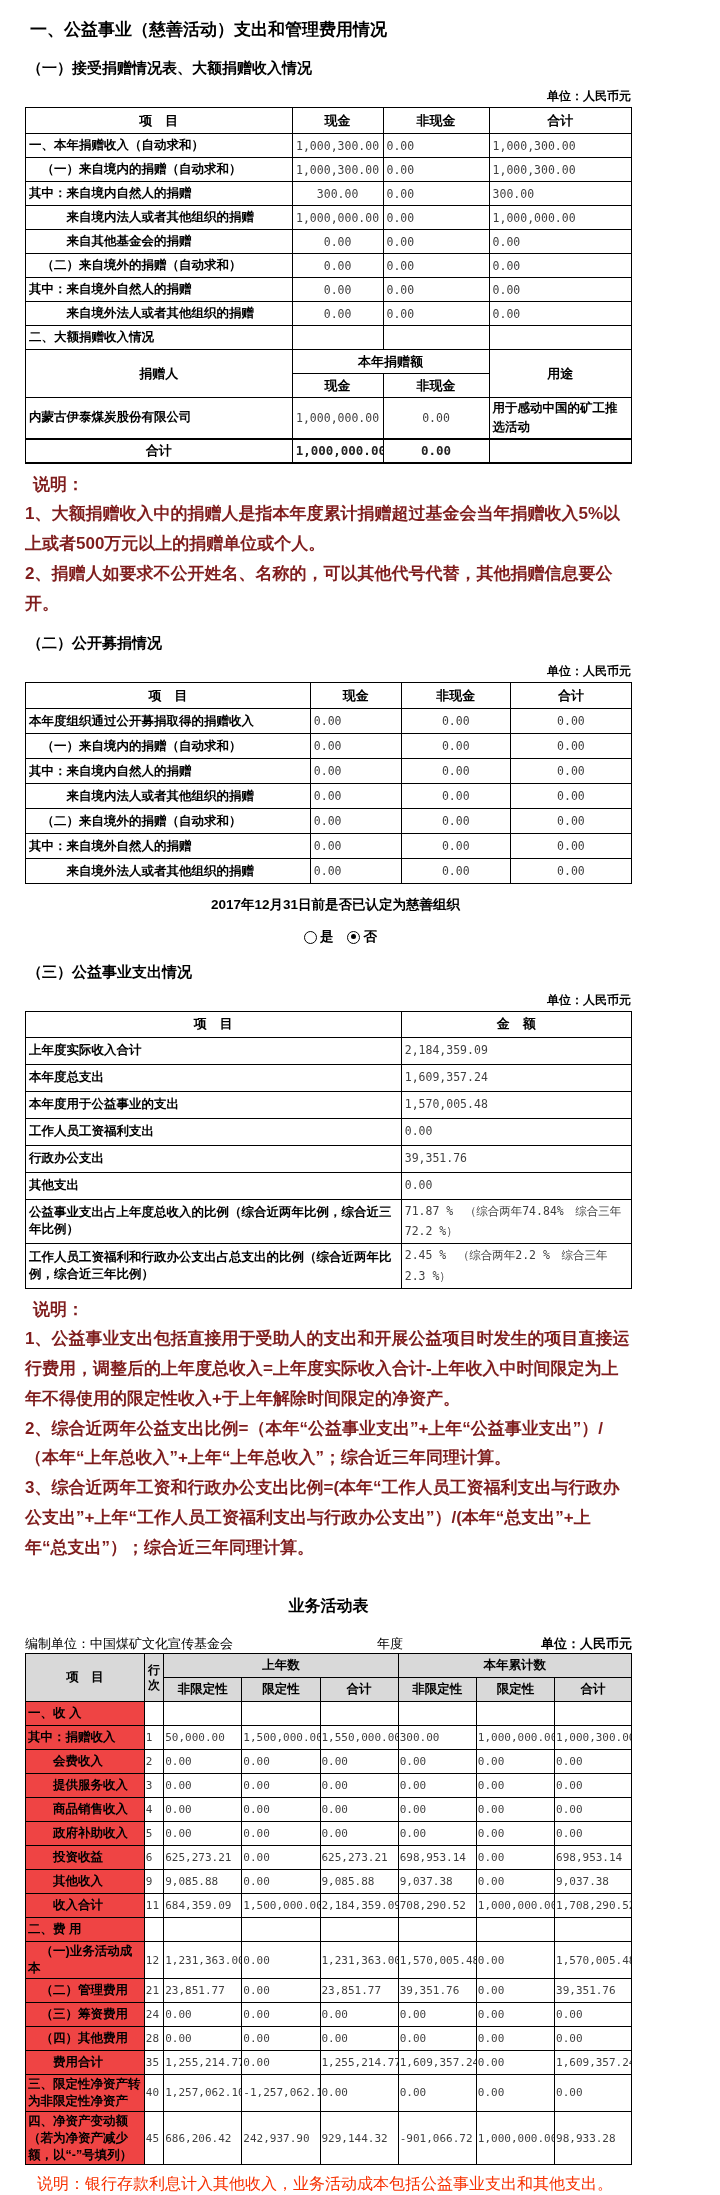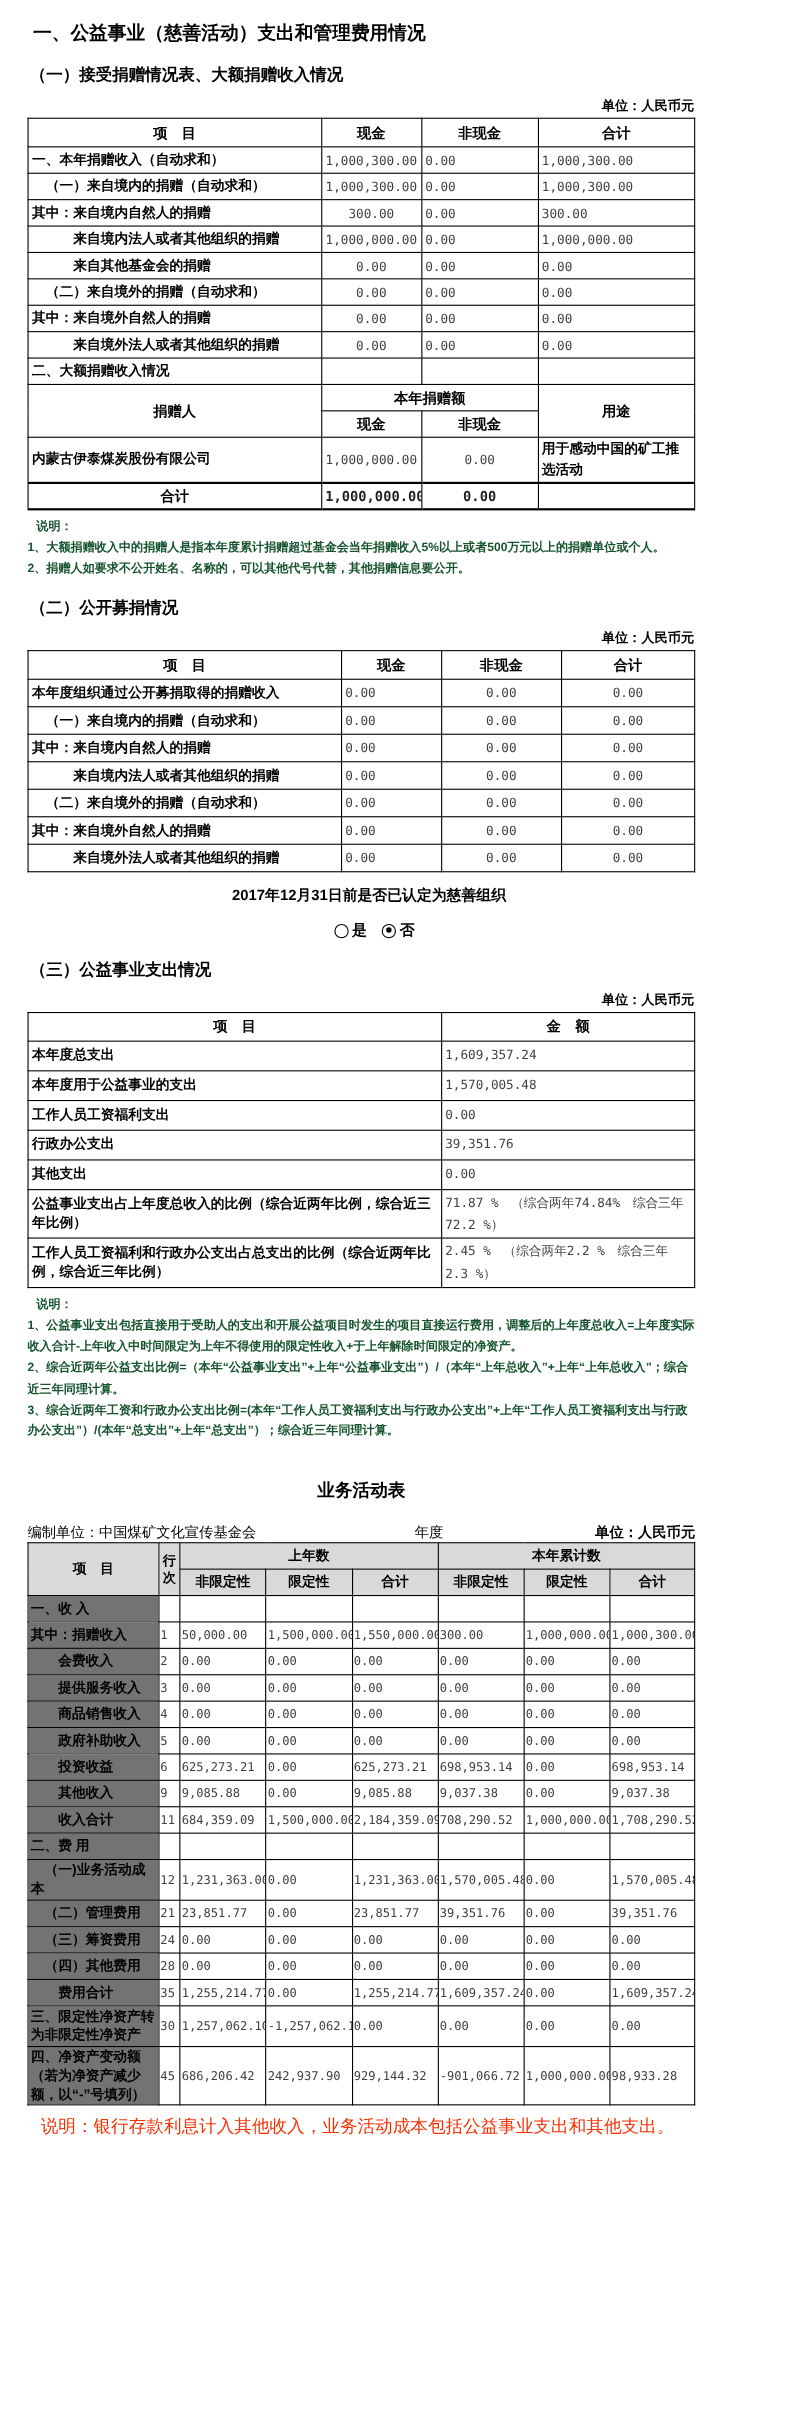--- a/index.html
+++ b/index.html
@@ -23,21 +23,21 @@
   #t1 .c-total{text-align:left;}
   .donor-h{font-size:13px;font-weight:bold;text-align:center;height:22px;}
   .donor-name{font-size:12.5px;font-weight:bold;height:48px;}
   .donor-num{text-align:center;}
   .purpose{font-size:12.5px;font-weight:bold;text-align:left;line-height:1.5;}
   .total-row td{border-top:2px solid #000;border-bottom:2px solid #000;height:28px;}
   .total-row .num{font-weight:bold;font-size:12.5px;color:#222;}
   .total-lbl{font-size:13px;font-weight:bold;text-align:center;}
 
   
-  .notes{color:#14532d;font-weight:bold;font-size:11px;line-height:1.75;margin:6px 0 2px 0;}
+  .notes{color:#7f1d1d;font-weight:bold;font-size:17px;line-height:1.75;margin:6px 0 2px 0;}
   .notes .n-title{margin-left:8px;}
 
   
   #t2 td{height:25px;}
   #t2 .c-cash{text-align:left;}
   #t2 .c-noncash{text-align:center;}
   #t2 .c-total{text-align:center;}
 
   .charity-line{font-size:13.5px;font-weight:bold;margin:12px 0 4px 14px;display:flex;align-items:center;gap:14px;flex-direction:column;}
   .radio-opt{display:inline-flex;align-items:center;gap:3px;margin-left:10px;cursor:pointer;}
@@ -52,21 +52,21 @@
 
   
   .act-title{text-align:center;font-size:16px;font-weight:bold;margin:34px 0 18px 0;}
   .act-meta{display:flex;font-size:13px;margin:16px 0 0 0;align-items:flex-end;}
   .act-meta .m1{flex:0 0 58%;}
   .act-meta .m2{flex:0 0 19%;}
   .act-meta .m3{flex:1;text-align:right;font-weight:bold;}
   #t4{border:1.5px solid #000;}
   #t4 th{background:#d9d9d9;font-size:12.5px;height:24px;padding:1px;}
   #t4 .th-line{font-size:12px;padding:0;word-break:break-all;line-height:1.25;}
-  #t4 .lbl{background:#737373;font-size:12.5px;line-height:1.35;padding:1px 2px;margin-left:28px;}
+  #t4 .lbl{background:#ef4444;font-size:12.5px;line-height:1.35;padding:1px 2px;margin-left:28px;}
   #t4 td{height:24px;}
   #t4 .c-line{text-align:left;padding:1px 1px;}
   #t4 .num{font-size:11px;padding:1px 1px;}
   .bottom-note{color:#f73000;font-weight:normal;font-size:16px;margin:9px 0 0 12px;}
 </style>
 </head>
 <body>
 
 <div class="page">
 
@@ -255,20 +255,24 @@
   <table id="t3">
     <colgroup>
         <col style="width:62%">
         <col style="width:38%">
       </colgroup>
     <tbody>
       <tr>
         <th>项　目</th>
         <th>金　额</th>
       </tr>
+      <tr class="ratio">
+          <td class="lbl">上年度实际收入合计</td>
+          <td class="num c-amt">2,184,359.09</td>
+        </tr>
         <tr class="ratio">
           <td class="lbl">本年度总支出</td>
           <td class="num c-amt">1,609,357.24</td>
         </tr>
         <tr class="ratio">
           <td class="lbl">本年度用于公益事业的支出</td>
           <td class="num c-amt">1,570,005.48</td>
         </tr>
         <tr class="ratio">
           <td class="lbl">工作人员工资福利支出</td>
@@ -479,21 +483,21 @@
           <td class="num c-line">35</td>
           <td class="num">1,255,214.77</td>
           <td class="num">0.00</td>
           <td class="num">1,255,214.77</td>
           <td class="num">1,609,357.24</td>
           <td class="num">0.00</td>
           <td class="num">1,609,357.24</td>
         </tr>
         <tr>
           <td class="lbl">三、限定性净资产转为非限定性净资产</td>
-          <td class="num c-line">30</td>
+          <td class="num c-line">40</td>
           <td class="num">1,257,062.10</td>
           <td class="num">-1,257,062.10</td>
           <td class="num">0.00</td>
           <td class="num">0.00</td>
           <td class="num">0.00</td>
           <td class="num">0.00</td>
         </tr>
         <tr>
           <td class="lbl">四、净资产变动额（若为净资产减少额，以“-”号填列）</td>
           <td class="num c-line">45</td>

